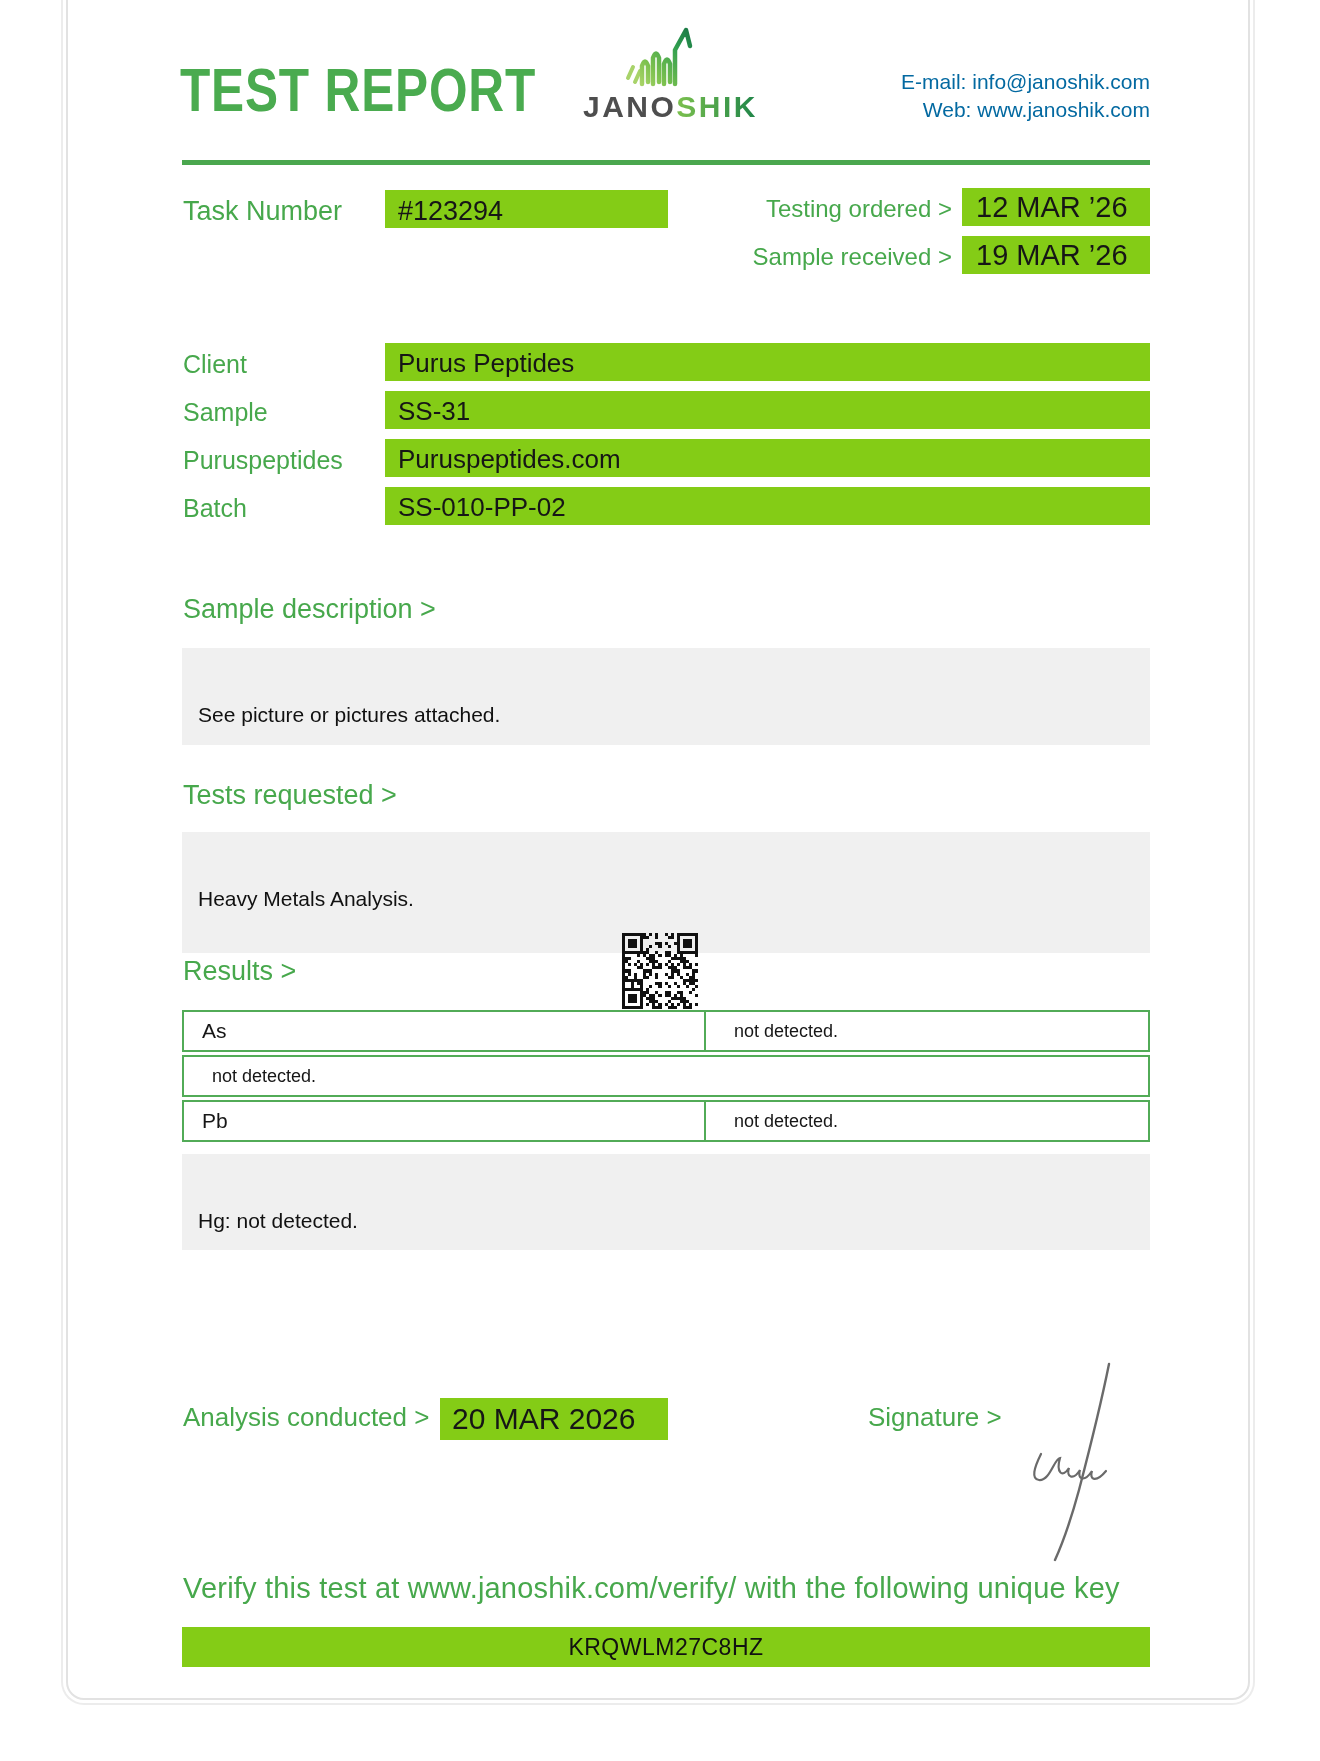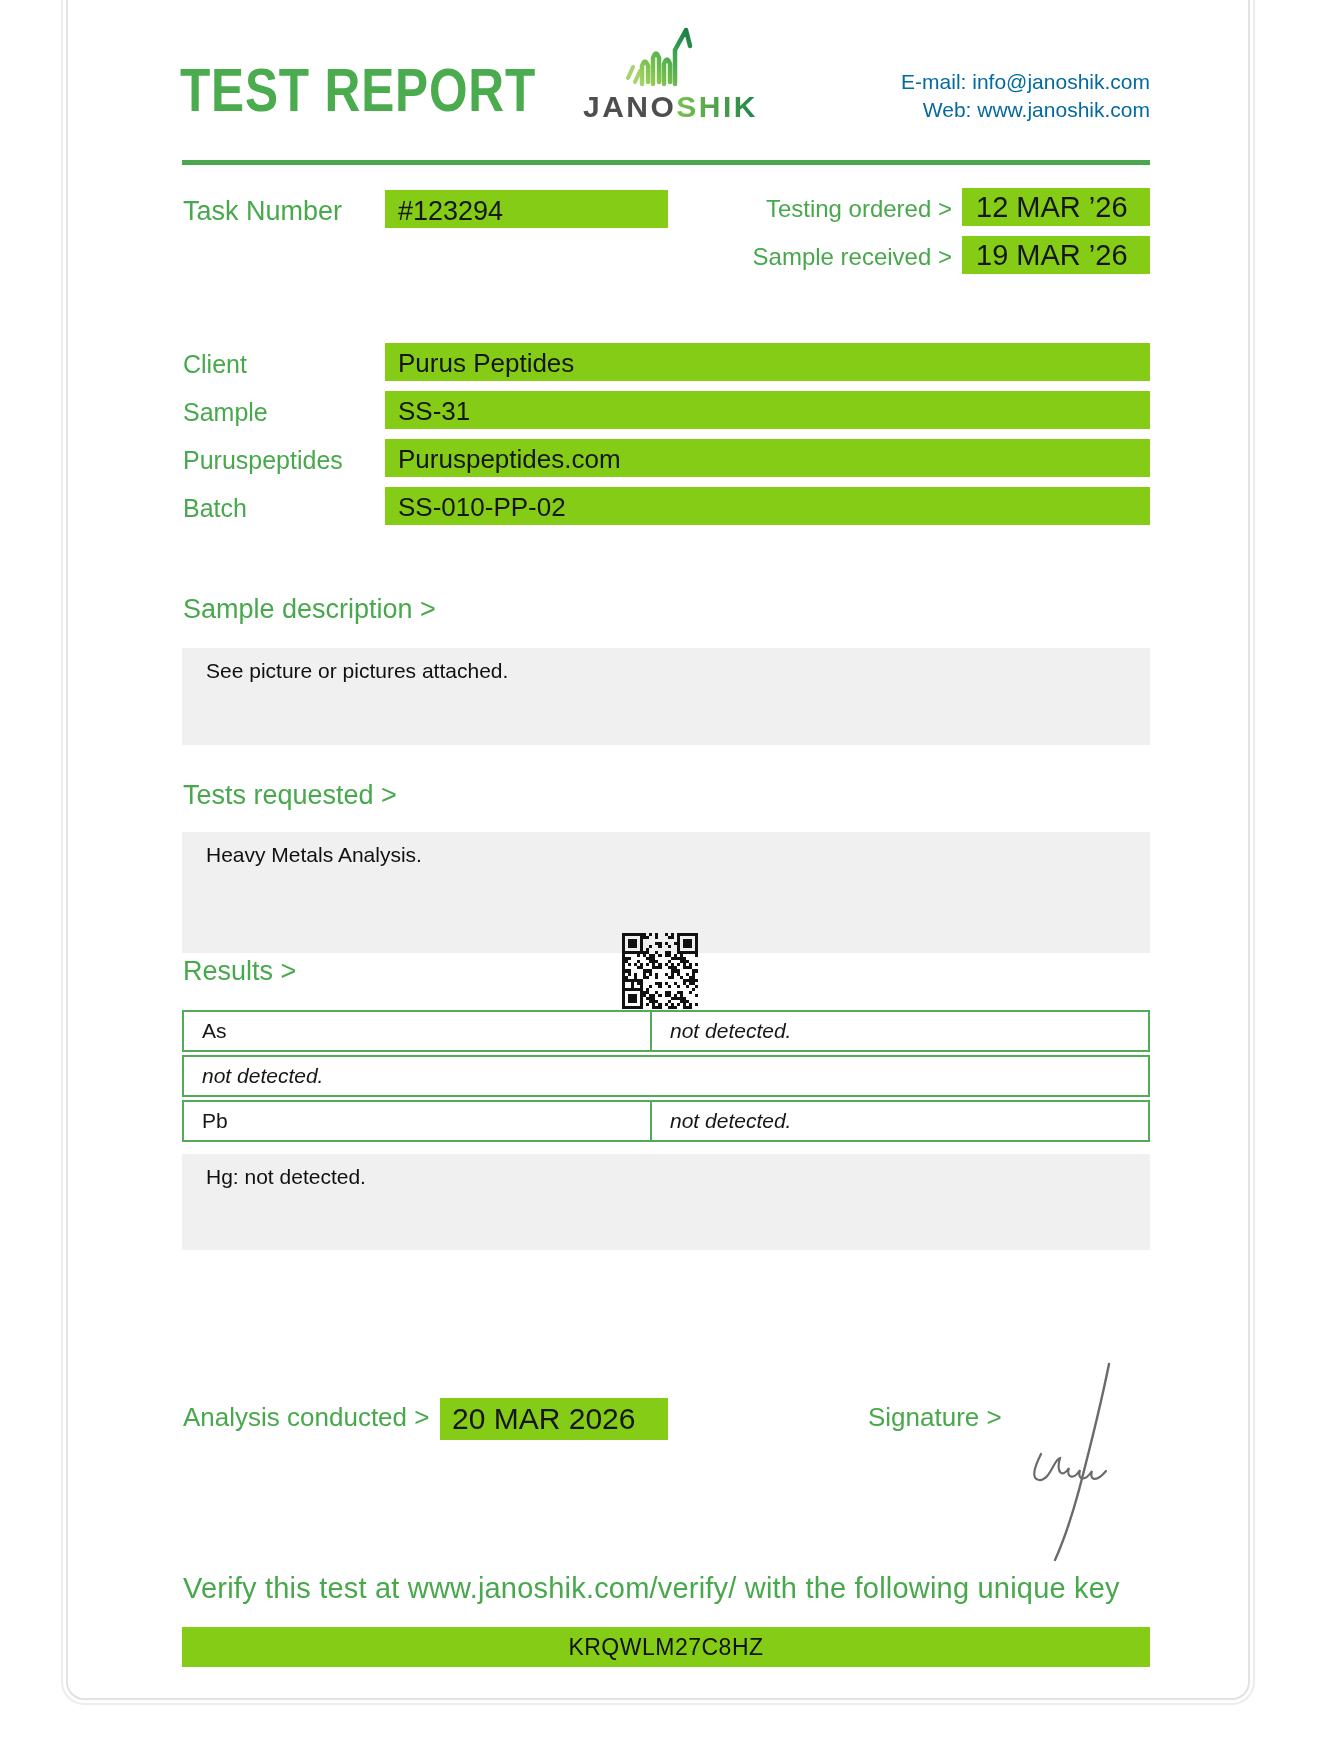--- a/index.html
+++ b/index.html
@@ -31,27 +31,27 @@
   .date-box{left:962px;width:188px;height:38px;} .dbox1{top:188px;} .dbox2{top:236px;}
   .date-value{left:976px;font-size:29px;font-weight:500;white-space:nowrap;}
   .dval1{top:191px;} .dval2{top:239px;}
   
   .detail-label{left:183px;font-size:25px;}
   .detail-box{left:385px;width:765px;height:38px;}
   .detail-value{left:398px;font-size:26px;font-weight:500;white-space:nowrap;}
   
   .sec-head{left:183px;font-size:27px;white-space:nowrap;}
   .sec-box{left:182px;width:968px;background:#f0f0f0;}
-  .sec-text{padding:11px 0 0 24px;font-size:21px;color:#111;}
+  .sec-text{padding:11px 0 0 16px;font-size:21px;color:#111;margin-top:44px;}
   
   .rtable{left:182px;top:1010px;width:968px;}
   .trow{display:flex;height:42px;border:2px solid #52ab57;box-sizing:border-box;margin-bottom:3px;background:#fff;}
-  .tcell-a{width:468px;border-right:2px solid #52ab57;box-sizing:border-box;
+  .tcell-a{width:522px;border-right:2px solid #52ab57;box-sizing:border-box;
            display:flex;align-items:center;padding-left:18px;font-size:21px;}
-  .tcell-r{flex:1;display:flex;align-items:center;padding-left:18px;font-size:21px;font-style:italic;}
+  .tcell-r{flex:1;display:flex;align-items:center;padding-left:28px;font-size:18px;}
   
   .qr{left:622px;top:933px;width:76px;height:76px;}
   
   .analysis-label{left:183px;top:1402px;font-size:26px;}
   .analysis-box{left:440px;top:1398px;width:228px;height:42px;}
   .analysis-value{left:452px;top:1402px;font-size:30px;font-weight:500;white-space:nowrap;}
   .sig-label{left:868px;top:1402px;font-size:26px;}
   .sig-svg{left:1025px;top:1358px;}
   .verify-text{left:183px;top:1572px;width:968px;font-size:29px;letter-spacing:0.2px;white-space:nowrap;}
   .key-box{left:182px;top:1627px;width:968px;height:40px;display:flex;align-items:center;justify-content:center;}

